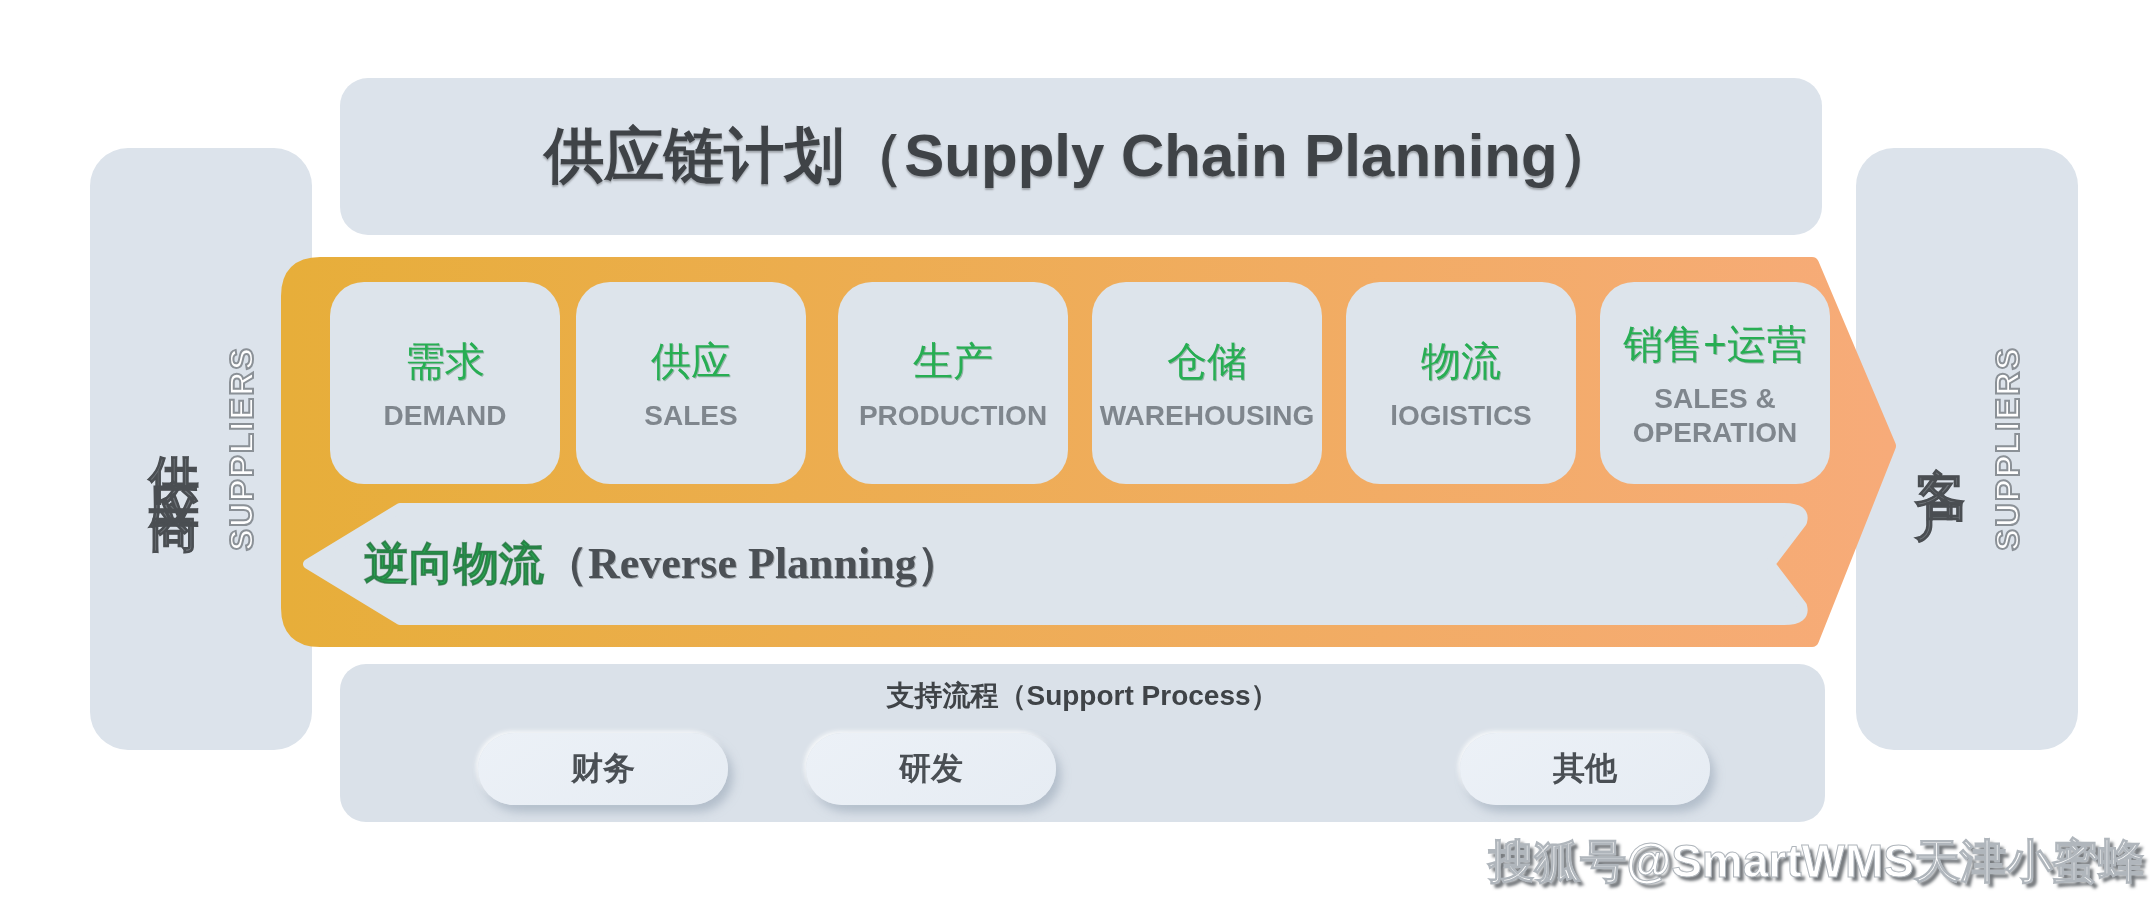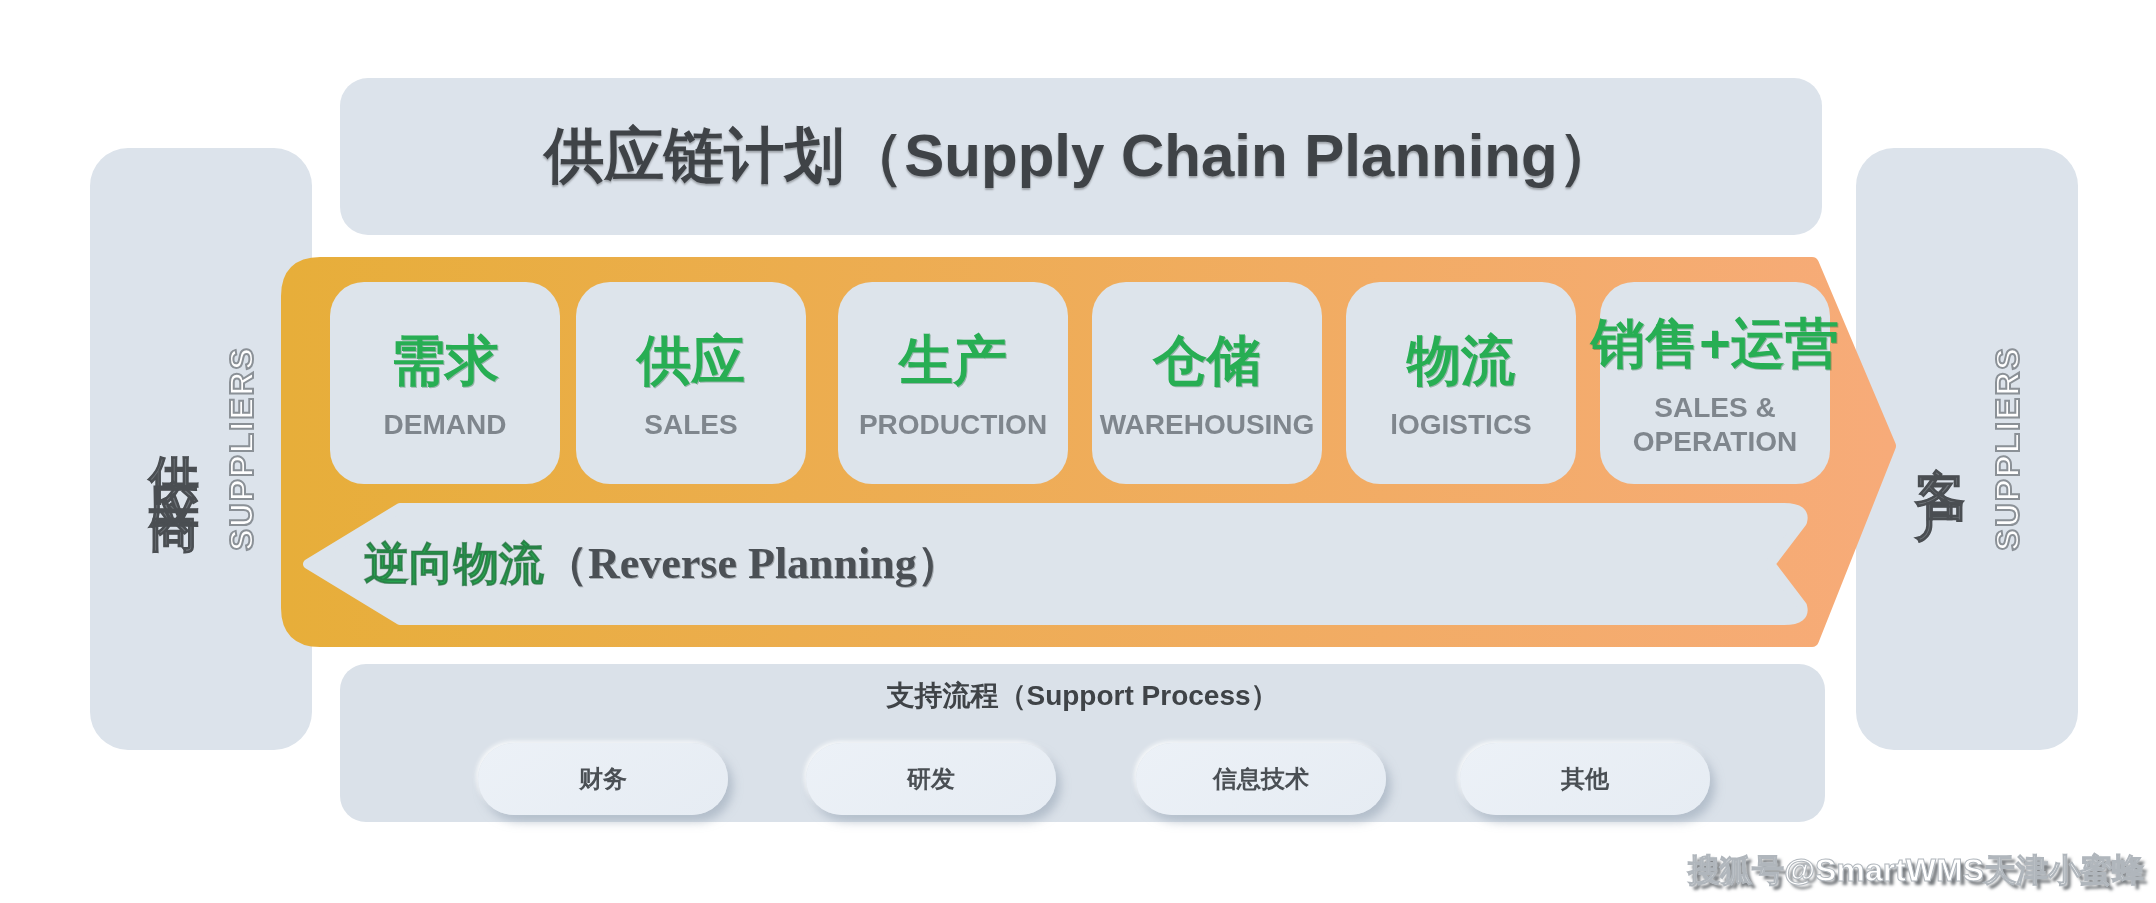--- a/index.html
+++ b/index.html
@@ -29,43 +29,43 @@
 
   
   .arrow-svg{position:absolute;left:278px;top:256px;width:1630px;height:392px;}
   .arrow-path{fill:url(#arrowGrad);stroke:url(#arrowGrad);stroke-width:14;stroke-linejoin:round;}
   .band-path{fill:var(--box);stroke:var(--box);stroke-width:10;stroke-linejoin:round;}
 
   
   .pbox{position:absolute;top:282px;width:230px;height:202px;background:var(--box);
     border-radius:34px;display:flex;flex-direction:column;align-items:center;justify-content:center;
     text-align:center;padding:0 8px;}
-  .pbox-cn{font-size:54px;font-weight:bold;color:var(--green);
+  .pbox-cn{font-size:40px;font-weight:normal;color:var(--green);
     text-shadow:1px 1px 0 rgba(20,90,45,0.35);white-space:nowrap;}
   .pbox-en{margin-top:10px;font-size:28px;font-weight:bold;color:var(--text-gray);line-height:1.2;}
 
   
   .reverse-text{position:absolute;left:364px;top:534px;height:60px;display:flex;white-space:nowrap;}
   .rev-cn{font-size:45px;font-weight:bold;color:var(--green);-webkit-text-stroke:1px rgba(40,80,55,0.45);}
   .rev-en{font-size:44px;font-weight:bold;color:#4b5055;font-family:"Liberation Serif","DejaVu Serif",serif;
     text-shadow:1px 1px 0 rgba(0,0,0,0.25);}
 
   
   .support-panel{position:absolute;left:340px;top:664px;width:1485px;height:158px;
     background:#dae1e9;border-radius:26px;}
   .support-title{text-align:center;margin-top:13px;font-size:28px;font-weight:bold;color:var(--text-dark);}
-  .pill{position:absolute;top:79px;width:250px;height:72px;border-radius:36px;
+  .pill{position:absolute;top:69px;width:250px;height:72px;border-radius:36px;
     background:linear-gradient(145deg,#ecf1f7,var(--pill));
     box-shadow:5px 7px 10px rgba(148,162,178,0.55),-2px -2px 4px rgba(255,255,255,0.8);
     display:flex;align-items:center;justify-content:center;
-    font-size:24px;font-weight:bold;color:#4a4f54;}
+    font-size:32px;font-weight:bold;color:#4a4f54;}
   .pill.p0{left:138px;} .pill.p1{left:466px;} .pill.p2{left:796px;} .pill.p3{left:1120px;}
 
   
-  .watermark{position:absolute;right:12px;bottom:10px;font-size:32px;font-weight:bold;color:#ffffff;
+  .watermark{position:absolute;right:12px;bottom:10px;font-size:46px;font-weight:bold;color:#ffffff;
     -webkit-text-stroke:1px #b0b6bc;text-shadow:4px 4px 3px rgba(70,75,80,0.75);white-space:nowrap;}
 </style>
 </head>
 <body>
 
 <div class="canvas">
 
   <div class="side-block left">
     <div class="side-cn">供应商</div>
     <div class="side-en">SUPPLIERS</div>
@@ -118,19 +118,18 @@
 
   <div class="reverse-text">
     <span class="rev-cn">逆向物流</span>
     <span class="rev-en">（Reverse Planning）</span>
   </div>
 
   <div class="support-panel">
     <div class="support-title">支持流程（Support Process）</div>
     <div class="pill p0">财务</div>
     <div class="pill p1">研发</div>
-    <div class="pill p2">信息技术</div>
     <div class="pill p3">其他</div>
   </div>
 
   <div class="watermark">搜狐号@SmartWMS天津小蜜蜂</div>
 
 </div>
 
 </body></html>

